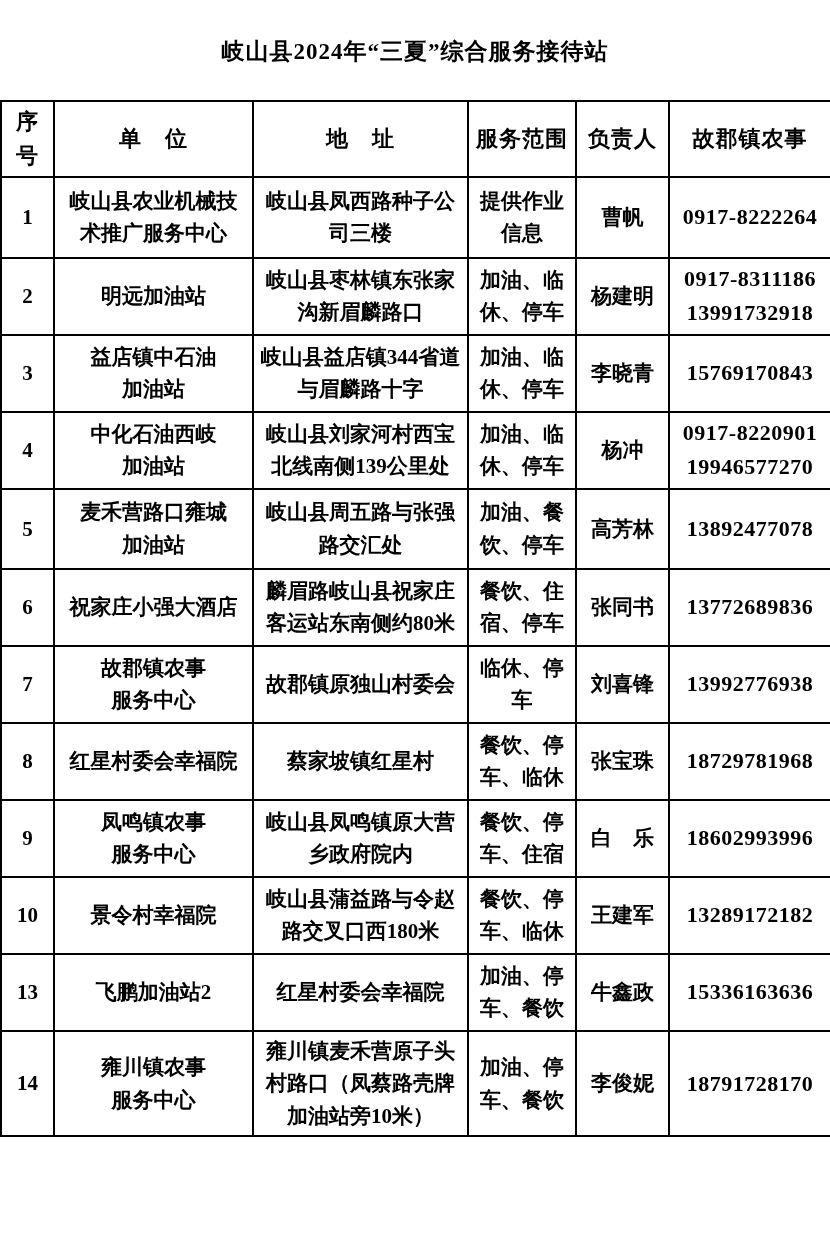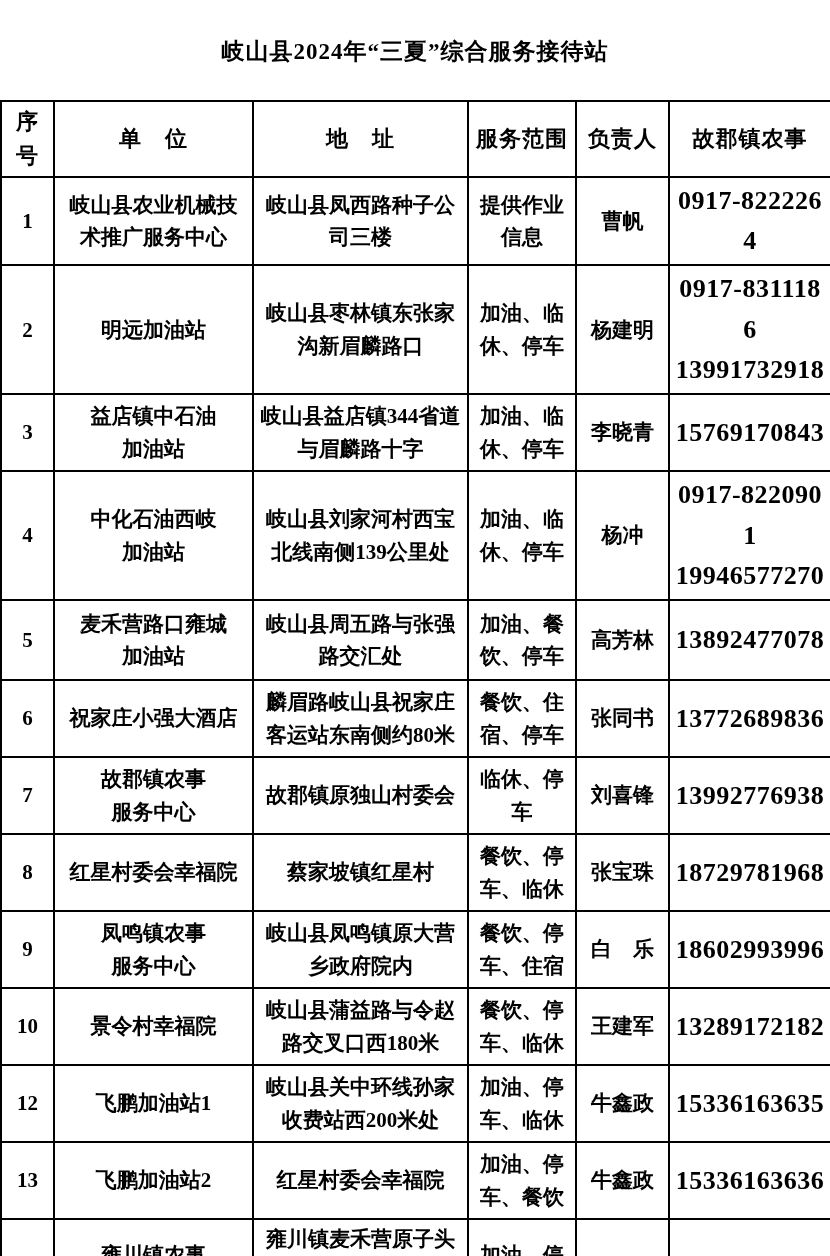--- a/index.html
+++ b/index.html
@@ -42,21 +42,21 @@
     box-sizing: border-box;
     word-break: break-all;
     white-space: pre-line;
   }
   table.stations th {
     font-size: 22px;
     height: 55px;
     letter-spacing: 1px;
   }
   table.stations td.phone {
-    font-size: 26px;
+    font-size: 22px;
     letter-spacing: 0.5px;
   }
   tbody tr { height: 77px; }
   tbody tr:nth-child(1)  { height: 81px; }
   tbody tr:nth-child(5)  { height: 80px; }
   tbody tr:nth-child(13) { height: 64px; padding-left: 26px; }
   tbody tr:nth-child(14) { height: 98px; }
 </style>
 </head>
 <body>
@@ -165,28 +165,20 @@
     </tr>
     <tr>
       <td>10</td>
       <td>景令村幸福院</td>
       <td>岐山县蒲益路与令赵路交叉口西180米</td>
       <td>餐饮、停车、临休</td>
       <td>王建军</td>
       <td class="phone">13289172182</td>
     </tr>
     <tr>
-      <td>12</td>
-      <td>飞鹏加油站1</td>
-      <td>岐山县关中环线孙家收费站西200米处</td>
-      <td>加油、停车、临休</td>
-      <td>牛鑫政</td>
-      <td class="phone">15336163635</td>
-    </tr>
-    <tr>
       <td>13</td>
       <td>飞鹏加油站2</td>
       <td>红星村委会幸福院</td>
       <td>加油、停车、餐饮</td>
       <td>牛鑫政</td>
       <td class="phone">15336163636</td>
     </tr>
     <tr>
       <td>14</td>
       <td>雍川镇农事

